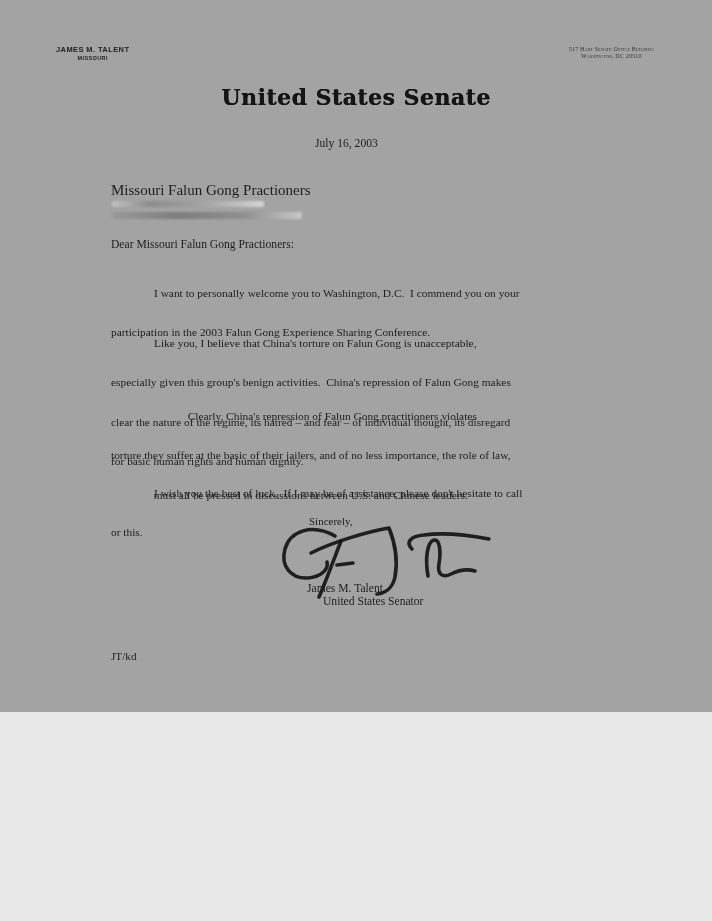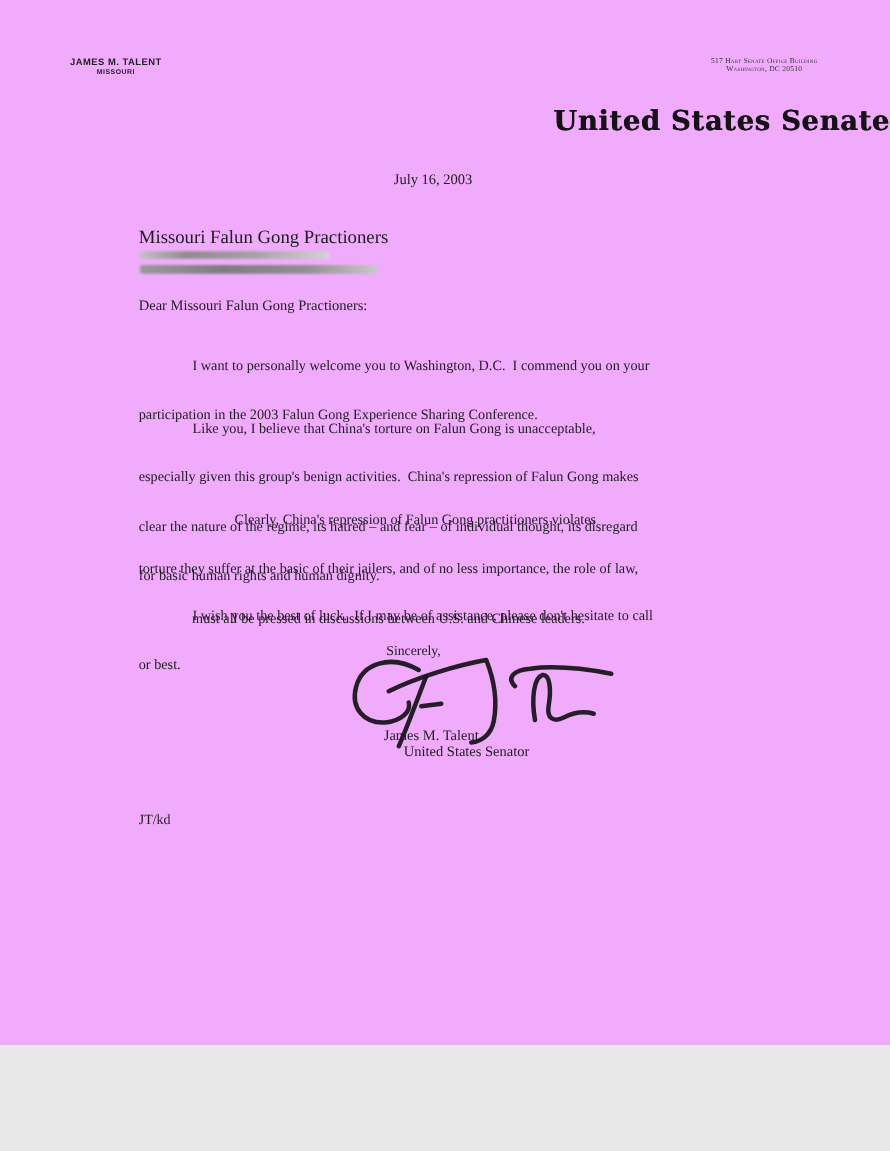--- a/index.html
+++ b/index.html
@@ -1,35 +1,35 @@
 <!DOCTYPE html>
 <html><head>
 <meta charset="utf-8">
 <style>
   html,body { margin:0; padding:0; background:#e8e8e8; }
   .page {
-    position:relative; width:712px; height:836px; margin:0 auto;
-    background:#f0abfc; color:#1d1d1d;
+    position:relative; width:712px; height:712px; margin:0 auto;
+    background:#a3a3a3; color:#1d1d1d;
     font-family:"Liberation Serif", serif;
     overflow:hidden;
   }
   
   .hdr-left {
     position:absolute; left:56px; top:45px; text-align:center;
     font-family:"Liberation Sans", sans-serif; color:#222;
   }
   .hdr-name { font-size:7.5px; font-weight:bold; letter-spacing:.4px; }
   .hdr-state { font-size:5.5px; font-weight:bold; letter-spacing:.4px; margin-top:1px; }
   .hdr-right {
     position:absolute; right:58px; top:46px; text-align:center;
     font-size:6px; line-height:7px; font-variant:small-caps;
     font-family:"Liberation Serif", serif; color:#333; letter-spacing:.2px;
   }
   .title {
-    position:absolute; left:0; right:0; top:84px; text-align:right;
+    position:absolute; left:0; right:0; top:84px; text-align:center;
     font-family:"DejaVu Serif", serif; font-size:22px; font-weight:bold;
     letter-spacing:.5px; color:#141414;
     text-shadow:.4px 0 0 #141414;
   }
   .date { position:absolute; left:315px; top:137px; font-size:11.6px; }
   
   .recipient { position:absolute; left:111px; top:182px; font-size:15px; }
   .redact {
     position:absolute; border-radius:2px; filter:blur(.8px);
   }
@@ -93,21 +93,21 @@
   </div>
 
   <div class="para p3">
     <div class="line indent">Clearly, China's repression of Falun Gong practitioners violates</div>
     <div class="line">torture they suffer at the basic of their jailers, and of no less importance, the role of law,</div>
     <div class="line">must all be pressed in discussions between U.S. and Chinese leaders.</div>
   </div>
 
   <div class="para p4">
     <div class="line indent">I wish you the best of luck.  If I may be of assistance, please don't hesitate to call</div>
-    <div class="line">or best.</div>
+    <div class="line">or this.</div>
   </div>
 
   <div class="sincerely">Sincerely,</div>
 
   <svg class="sig-svg" width="240" height="85" viewBox="0 0 240 85" aria-hidden="true">
     <path d="M 57 17 C 34 4, 12 12, 7 30 C 2 48, 14 60, 30 59 C 42 58, 51 51, 49 43"></path>
     <path d="M 63 22 C 56 40, 48 62, 41 78"></path>
     <path d="M 59 46 L 75 44"></path>
     <path d="M 33 34 C 55 23, 88 13, 111 9 C 117 24, 120 42, 117 58 C 115 68, 108 74, 99 75"></path>
     <path d="M 134 30 C 127 23, 133 17, 146 16 C 168 13, 190 16, 211 20"></path>

